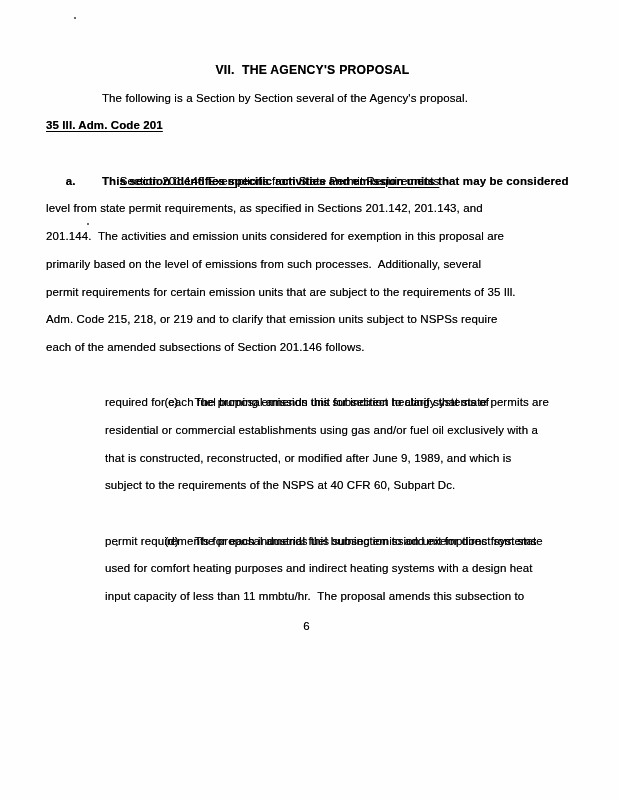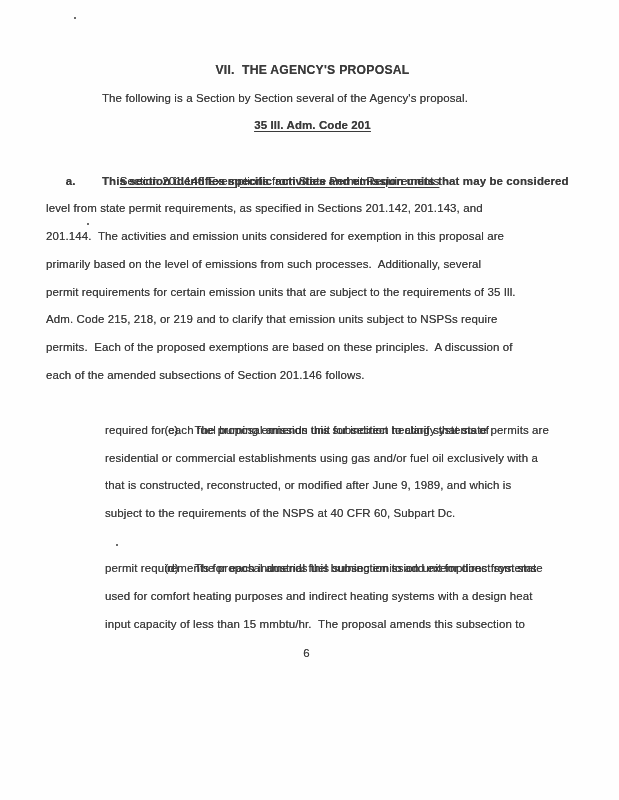--- a/index.html
+++ b/index.html
@@ -7,21 +7,21 @@
     padding: 0;
     background: #ffffff;
   }
   .page {
     position: relative;
     width: 619px;
     height: 800px;
     background: #fefefe;
     overflow: hidden;
     font-family: "Liberation Sans", sans-serif;
-    color: #404040;
+    color: #000000;
   }
   .content {
     position: absolute;
     top: 57px;
     left: 46px;
     right: 40px;
     font-size: 11.5px;
     line-height: 27.7px;
     letter-spacing: 0.1px;
     
@@ -40,21 +40,21 @@
     white-space: pre;
     height: 27.7px;
     line-height: 27.7px;
   }
   .intro-line {
     text-indent: 56px;
     white-space: pre;
     height: 27.7px;
   }
   .code-heading {
-    text-align: center;
+    text-align: left;
     font-weight: 700;
     height: 27.7px;
     line-height: 27.7px;
   }
   .underlined {
     text-decoration: underline;
     text-underline-offset: 2px;
   }
   .section-heading {
     height: 27.7px;
@@ -119,21 +119,20 @@
       <span class="sec-label">a.</span><span class="underlined">Section 201.146 Exemptions from State Permit Requirements</span>
     </div>
 
     <div class="para-main">
         <div class="line">This section identifies specific activities and emission units that may be considered</div>
         <div class="line">level from state permit requirements, as specified in Sections 201.142, 201.143, and</div>
         <div class="line">201.144.  The activities and emission units considered for exemption in this proposal are</div>
         <div class="line">primarily based on the level of emissions from such processes.  Additionally, several</div>
         <div class="line">permit requirements for certain emission units that are subject to the requirements of 35 Ill.</div>
         <div class="line">Adm. Code 215, 218, or 219 and to clarify that emission units subject to NSPSs require</div>
-        <div class="line">permits.  Each of the proposed exemptions are based on these principles.  A discussion of</div>
         <div class="line">each of the amended subsections of Section 201.146 follows.</div>
       </div>
 
     <div class="sub">
       <div class="first-line">
         <span class="sub-label">(c)</span><span>The proposal amends this subsection to clarify that state permits are</span>
       </div>
       <div>
           <div class="line">required for each fuel burning emission unit for indirect heating systems of</div>
           <div class="line">residential or commercial establishments using gas and/or fuel oil exclusively with a</div>
@@ -142,20 +141,20 @@
         </div>
     </div>
 
     <div class="sub">
       <div class="first-line">
         <span class="sub-label">(d)</span><span>The proposal amends this subsection to add exemptions from state</span>
       </div>
       <div>
           <div class="line">permit requirements for each industrial fuel burning emission unit for direct systems</div>
           <div class="line">used for comfort heating purposes and indirect heating systems with a design heat</div>
-          <div class="line">input capacity of less than 15 mmbtu/hr.  The proposal amends this subsection to</div>
+          <div class="line">input capacity of less than 11 mmbtu/hr.  The proposal amends this subsection to</div>
         </div>
     </div>
 
     <div class="page-number">6</div>
 
   </div>
 </div>
 
 </body></html>

